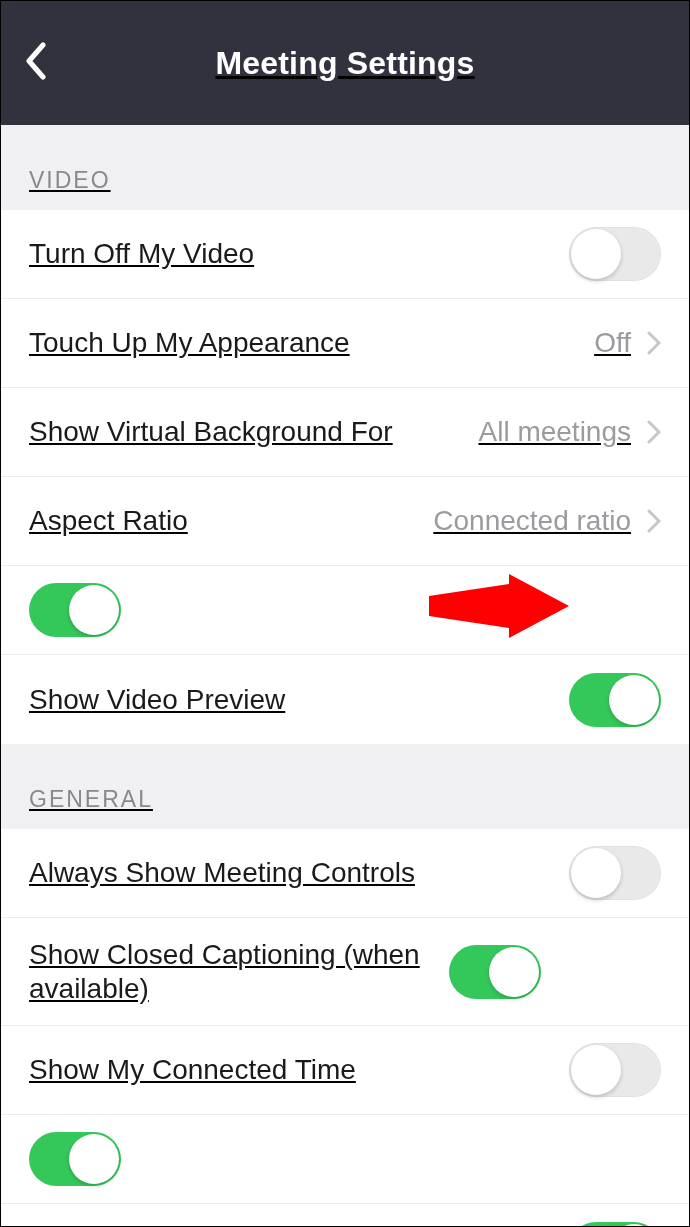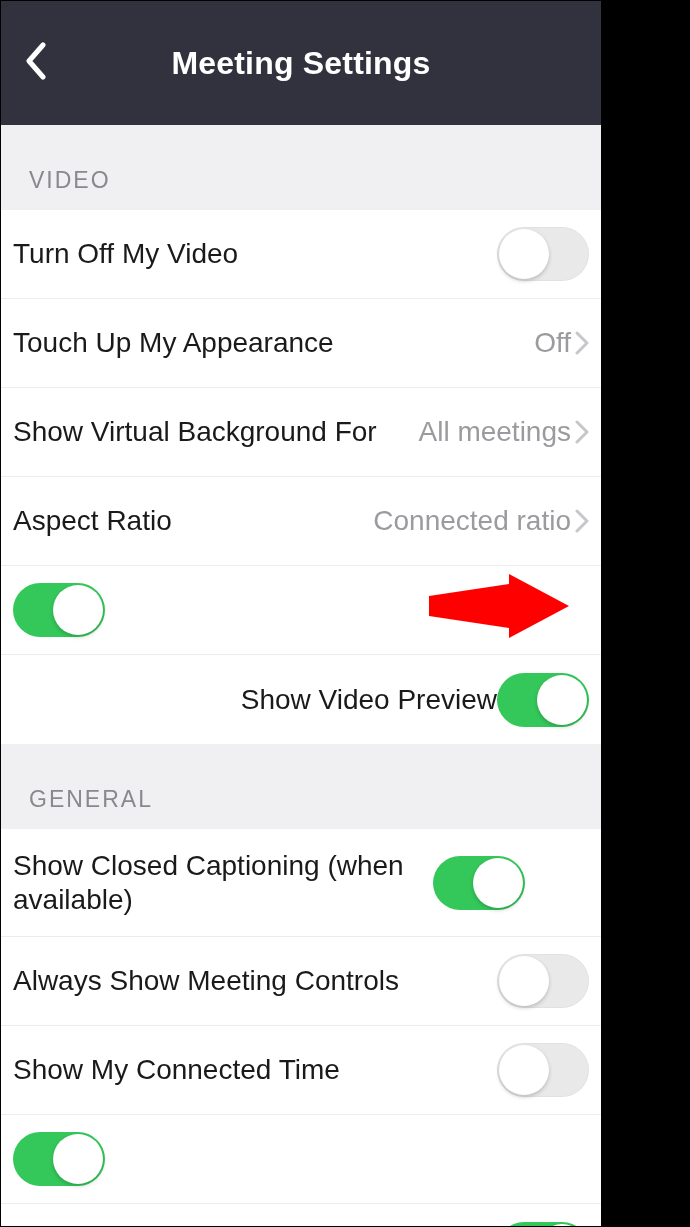--- a/index.html
+++ b/index.html
@@ -1,29 +1,29 @@
 <!DOCTYPE html>
 <html><head>
   <meta charset="utf-8">
   <style>
     * { box-sizing: border-box; margin: 0; padding: 0; }
     html, body { width: 690px; height: 1227px; font-family: -apple-system, BlinkMacSystemFont, "Segoe UI", Helvetica, Arial, sans-serif; background: #000; overflow: hidden; }
-    .frame { width: 600px; height: 1225px; margin-left: 1px; margin-top: 1px; background: #f0f0f2; position: relative; overflow: hidden; }
+    .frame { width: 688px; height: 1225px; margin-left: 1px; margin-top: 1px; background: #f0f0f2; position: relative; overflow: hidden; text-decoration: underline; }
 
     .header { background: #32323f; height: 124px; display: flex; align-items: center; justify-content: center; position: relative; }
     .back { position: absolute; left: 14px; top: 50%; transform: translateY(-50%); padding: 10px; }
     .header-title { color: #fff; font-size: 32px; font-weight: 700; letter-spacing: 0.2px; }
 
     .section-header { padding: 42px 28px 16px 28px; color: #88888d; font-size: 23px; letter-spacing: 2px; }
 
     .list { background: #fff; }
-    .row { display: flex; align-items: center; padding: 0 12px; min-height: 89px; border-bottom: 1px solid #ececec; }
-    .list .row:last-child { border-bottom: none; text-align: right; }
+    .row { display: flex; align-items: center; padding: 0 28px; min-height: 89px; border-bottom: 1px solid #ececec; }
+    .list .row:last-child { border-bottom: none; }
     .row-label { flex: 1; color: #1a1a1c; font-size: 28px; font-weight: 500; line-height: 1.2; padding: 20px 0; }
-    .row-value { color: #9b9b9f; font-size: 28px; margin-right: 4px; text-align: center; }
+    .row-value { color: #9b9b9f; font-size: 28px; margin-right: 16px; text-align: center; }
     .chevron { color: #c7c7cb; }
     .chevron svg { display: block; }
 
     .toggle { width: 92px; height: 54px; border-radius: 27px; position: relative; }
     .toggle.off { background: #e9e9ea; box-shadow: inset 0 0 0 1px rgba(0,0,0,0.03); }
     .toggle.on { background: #34c85a; }
     .knob { position: absolute; width: 50px; height: 50px; border-radius: 50%; background: #fff; top: 2px; box-shadow: 0 2px 4px rgba(0,0,0,0.2); }
     .toggle.off .knob { left: 2px; }
     .toggle.on .knob { right: 2px; }
 
@@ -95,29 +95,29 @@
           <div class="knob"></div>
         </div>
     </div>
 
   </div>
 
   <div class="section-header">GENERAL</div>
   <div class="list">
 
     <div class="row">
-      <div class="row-label" style="max-width:420px;">Show Closed Captioning (when available)</div>
-      <div class="toggle on">
+      <div class="row-label">Always Show Meeting Controls</div>
+      <div class="toggle off">
           <div class="knob"></div>
         </div>
     </div>
 
     <div class="row">
-      <div class="row-label">Always Show Meeting Controls</div>
-      <div class="toggle off">
+      <div class="row-label" style="max-width:420px;">Show Closed Captioning (when available)</div>
+      <div class="toggle on">
           <div class="knob"></div>
         </div>
     </div>
 
     <div class="row">
       <div class="row-label">Show My Connected Time</div>
       <div class="toggle off">
           <div class="knob"></div>
         </div>
     </div>

